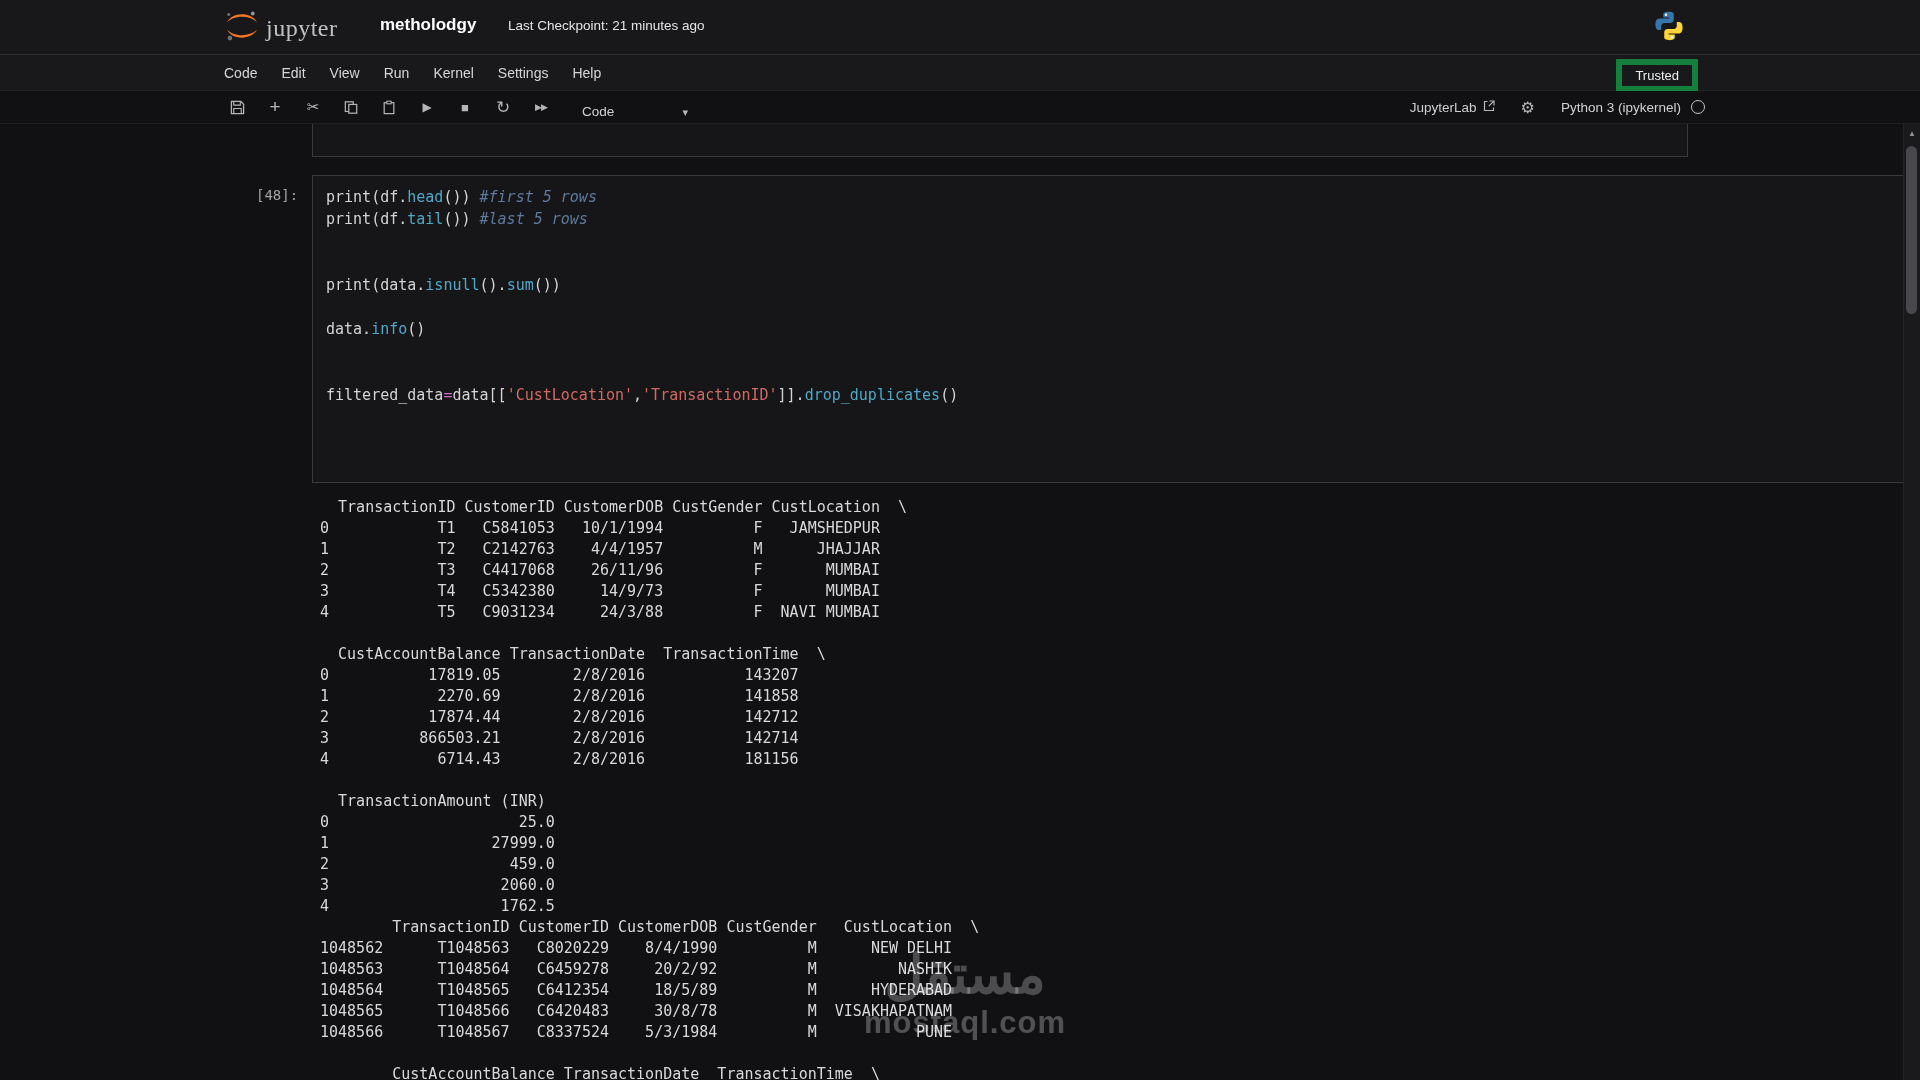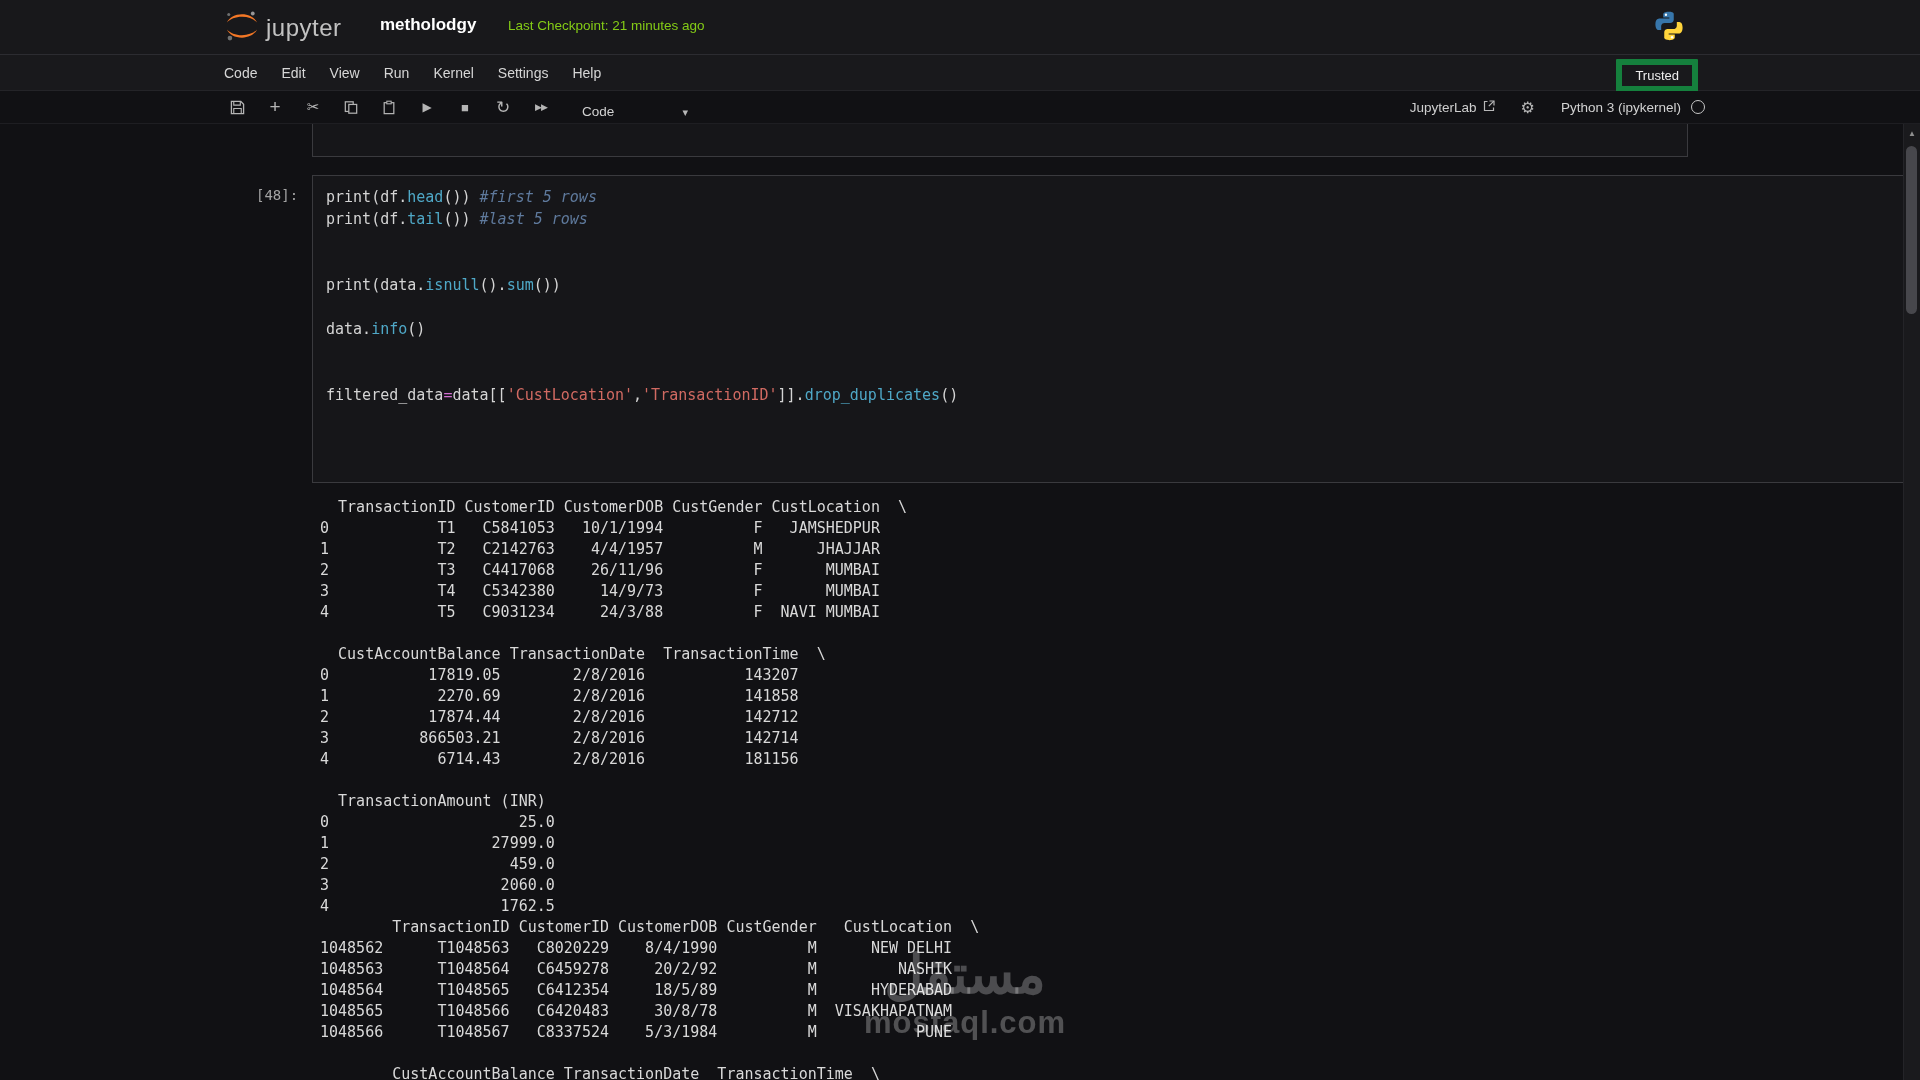--- a/index.html
+++ b/index.html
@@ -1,24 +1,24 @@
 <!DOCTYPE html>
 <html><head>
 <meta charset="utf-8">
 <style>
   html,body{margin:0;padding:0;background:#0e0e10;}
   body{width:1920px;height:1080px;overflow:hidden;font-family:"Liberation Sans",sans-serif;}
   .app{position:relative;width:1920px;height:1080px;background:#111114;overflow:hidden;}
 
   
   .header{position:absolute;top:0;left:0;right:0;height:54px;background:#18181b;border-bottom:1px solid #2c2c31;}
-  .logo{position:absolute;left:226px;top:10px;display:flex;align-items:center;gap:8px;cursor:pointer;}
+  .logo{position:absolute;left:226px;top:10px;display:flex;align-items:center;gap:8px;cursor:pointer;font-family:Liberation Serif, serif;}
   .logo-word{font-size:24px;color:#c2c2c2;letter-spacing:.5px;}
   .nb-title{position:absolute;left:380px;top:15px;font-size:17px;font-weight:600;color:#ffffff;cursor:pointer;}
-  .checkpoint{position:absolute;left:508px;top:18px;font-size:13.5px;color:#84cc16;}
+  .checkpoint{position:absolute;left:508px;top:18px;font-size:13.5px;color:#e5e5e5;}
   .python-logo{position:absolute;left:1652px;top:9px;}
 
   
   .menubar{position:absolute;top:55px;left:0;right:0;height:35px;background:#19191c;border-bottom:1px solid #242428;}
   .menu-items{position:absolute;left:212px;top:0;height:100%;display:flex;align-items:center;}
   .menu-item{padding:0 12px;font-size:14px;color:#d6d6d6;cursor:default;}
   .trusted{position:absolute;right:222px;top:4px;background:transparent;border:6px solid #15803d;color:#ededed;font-size:13px;padding:3px 13px;font-family:inherit;border-radius:1px;}
 
   
   .toolbar{position:absolute;top:91px;left:0;right:0;height:32px;background:#111114;border-bottom:1px solid #1e1e22;}

